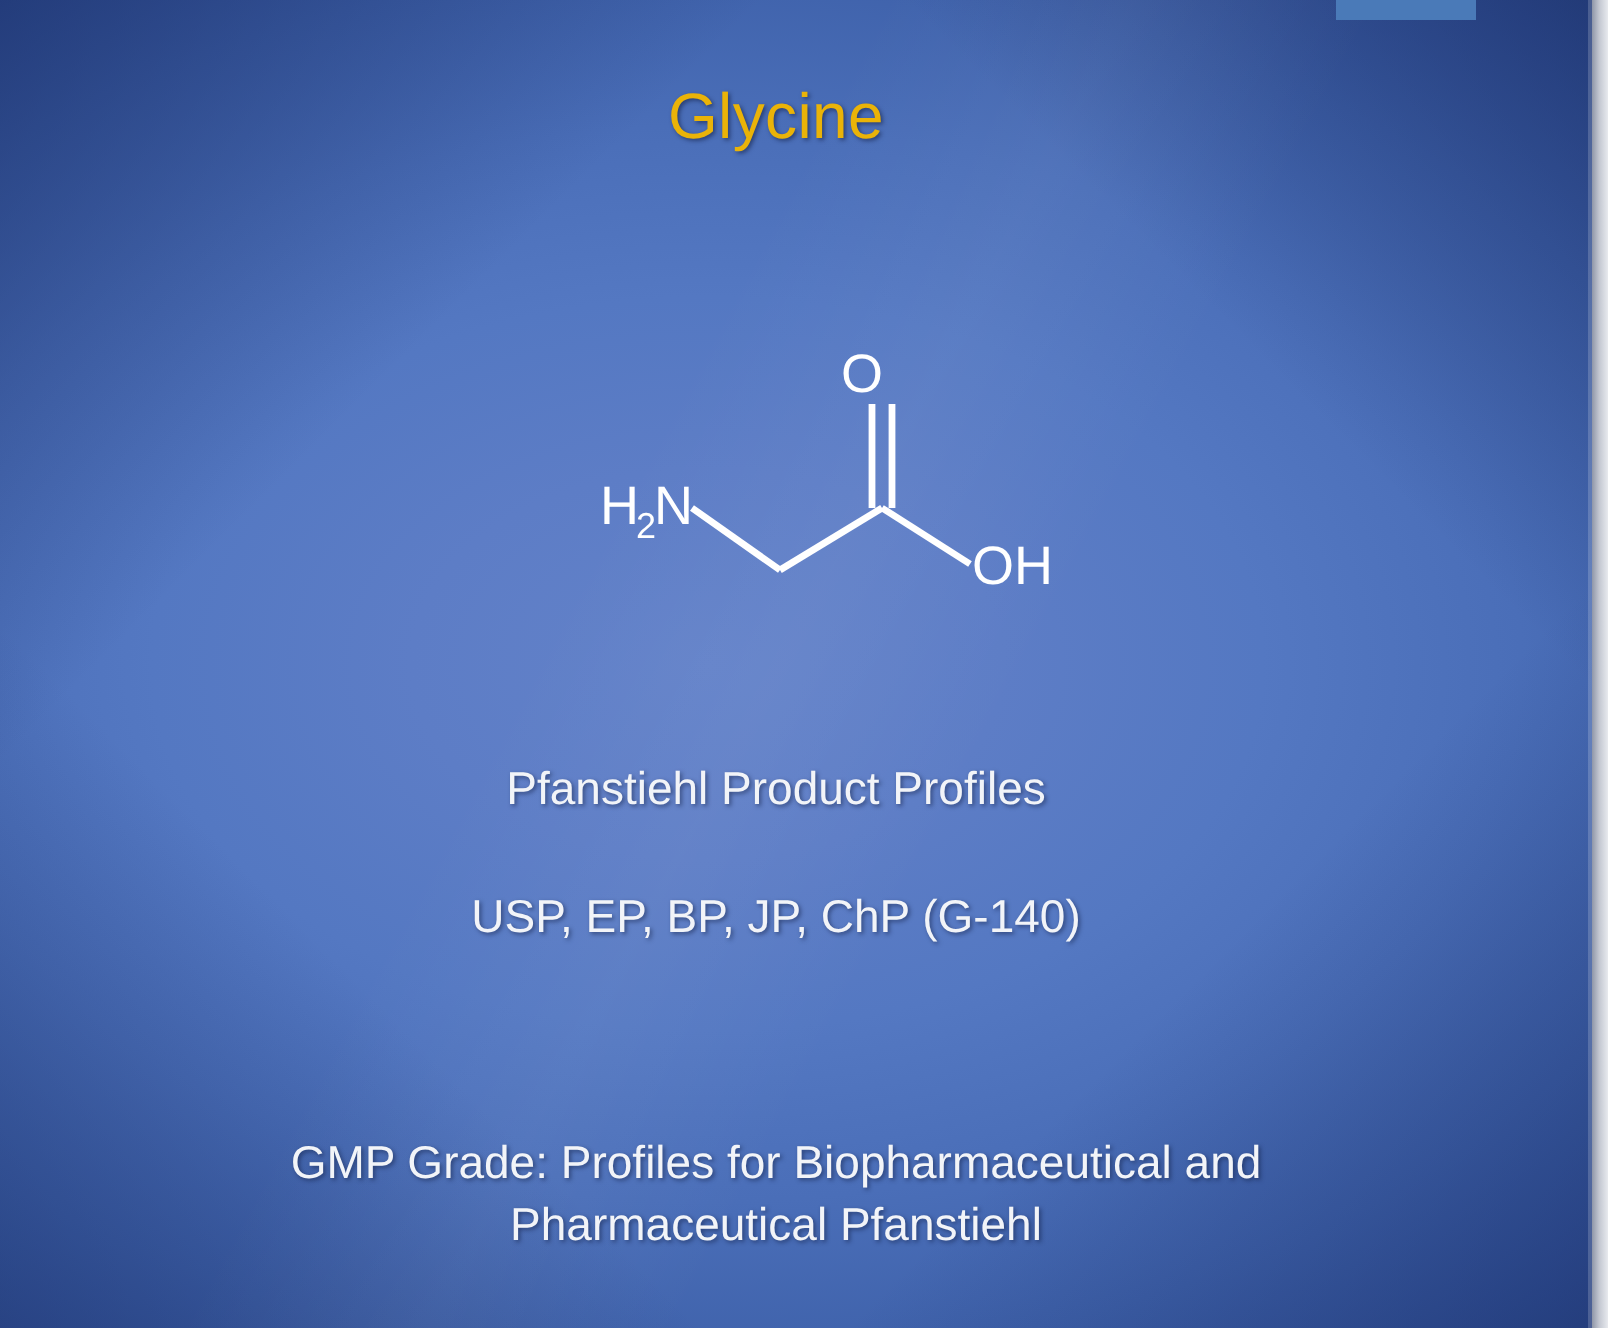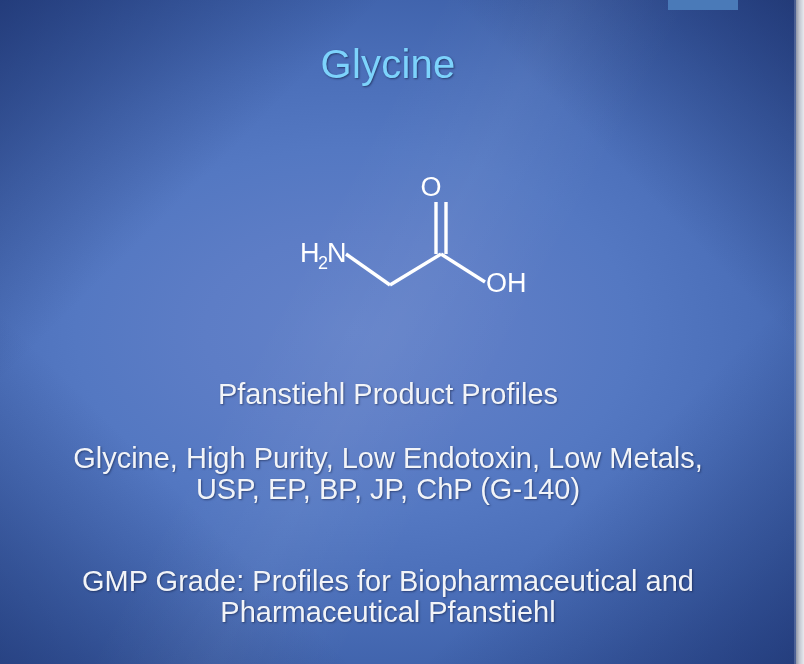--- a/index.html
+++ b/index.html
@@ -89,36 +89,36 @@
     z-index: 30;
   }
 
   
   #title {
     position: absolute;
     left: 0;
     top: 11px;
     width: 776px;
     text-align: center;
-    color: #7dd3fc;
-    font-size: 40px;
+    color: #eab308;
+    font-size: 32px;
     line-height: 52px;
     font-weight: normal;
     letter-spacing: 0.2px;
     text-shadow: 1px 1px 2px rgba(12,22,55,0.55);
     z-index: 20;
   }
 
   .body-line {
     position: absolute;
     width: 776px;
     left: 0;
     text-align: center;
     color: #f2f4f8;
-    font-size: 29px;
+    font-size: 23px;
     line-height: 31px;
     font-weight: normal;
     text-shadow: 1px 1px 2px rgba(12,22,55,0.5);
     z-index: 20;
   }
   #subtitle       { top: 379px; }
   #product-block  { top: 443px; }
   #gmp-block      { top: 566px; }
 
   
@@ -184,21 +184,20 @@
 
       <text class="mol-atom" x="151" y="28" text-anchor="middle">O</text>
 
       <text class="mol-atom" x="206" y="124">OH</text>
     </svg>
   </div>
 
   <div class="body-line" id="subtitle">Pfanstiehl Product Profiles</div>
 
   <div class="body-line" id="product-block">
-    <div>Glycine, High Purity, Low Endotoxin, Low Metals,</div>
     <div>USP, EP, BP, JP, ChP (G-140)</div>
   </div>
 
   <div class="body-line" id="gmp-block">
     <div>GMP Grade: Profiles for Biopharmaceutical and</div>
     <div>Pharmaceutical Pfanstiehl</div>
   </div>
 
   <div id="right-edge-inner"></div>
   <div id="right-edge"></div>

